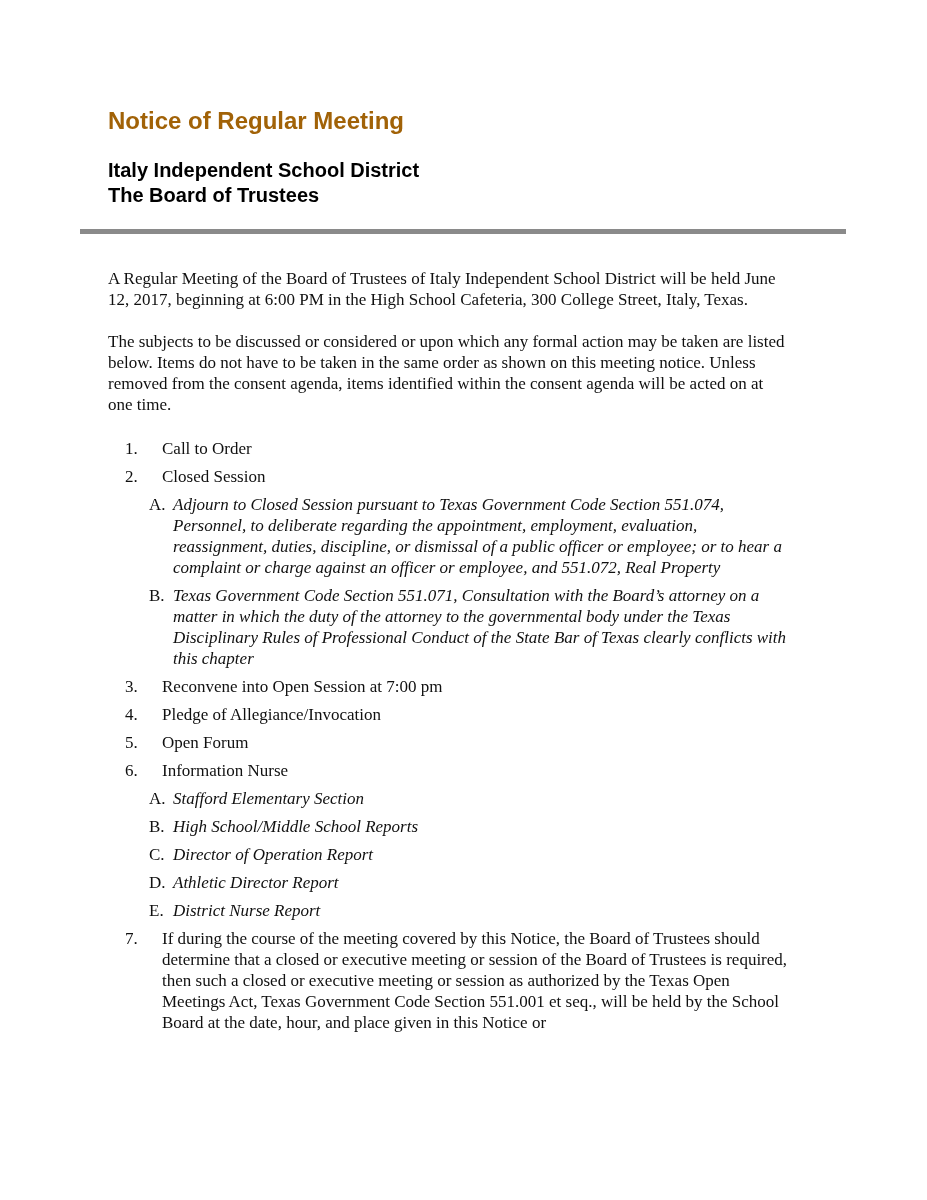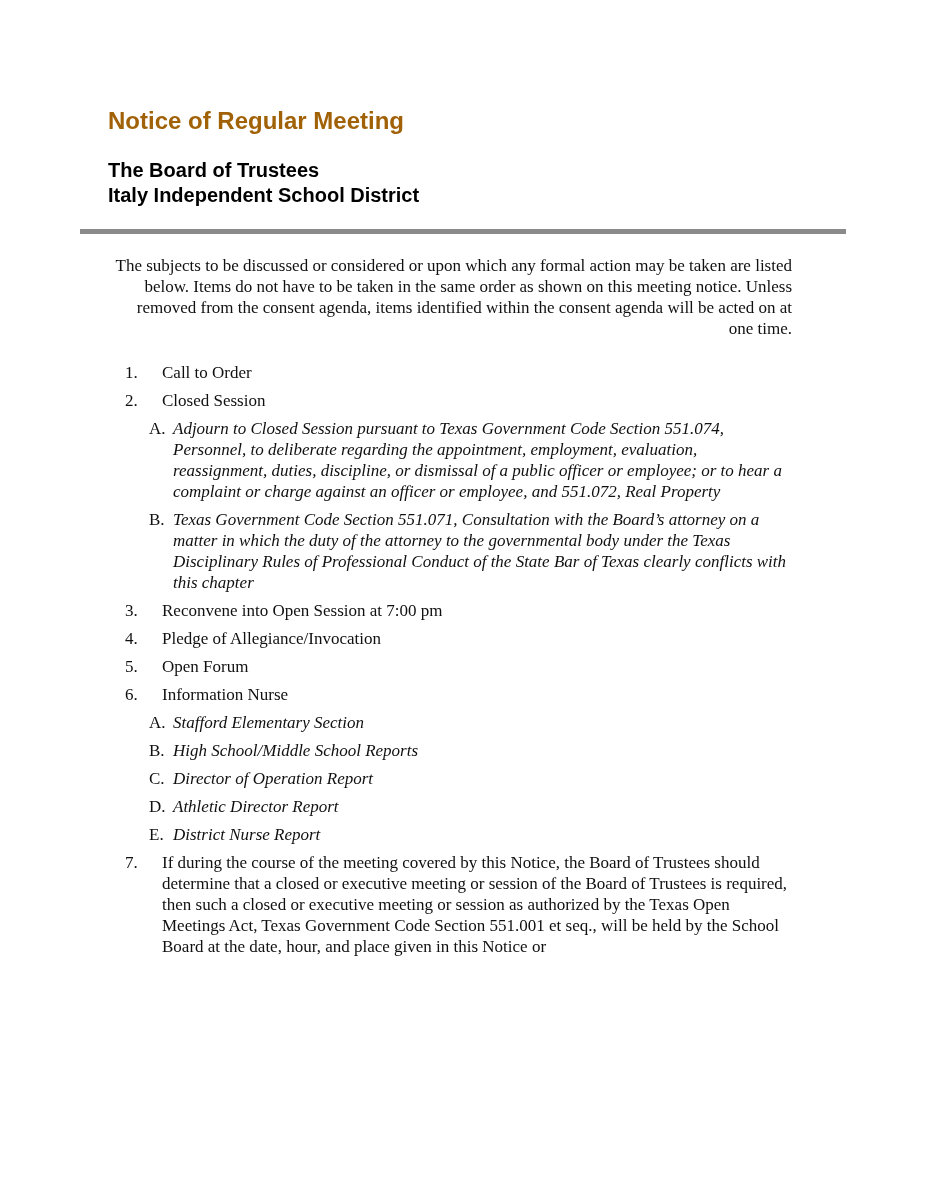--- a/index.html
+++ b/index.html
@@ -47,21 +47,21 @@
     background: #8a8a8a;
     border: none;
   }
   .body-text {
     font-family: "Liberation Serif", "DejaVu Serif", serif;
     font-size: 17px;
     line-height: 21px;
     color: #101010;
   }
   .para-1 { margin-top: 34px; }
-  .para-2 { margin-top: 21px; text-align: right; }
+  .para-2 { margin-top: 21px; }
   .agenda {
     margin-top: 23px;
   }
   .agenda-item {
     display: flex;
     margin-top: 7px;
   }
   .agenda-item .marker {
     flex: 0 0 auto;
     width: 25px;
@@ -90,26 +90,27 @@
 </style>
 </head>
 <body>
 
 <div class="page">
   <div class="content">
 
     <h1 class="doc-title">Notice of Regular Meeting</h1>
 
     <div class="doc-subtitle">
+      <div>Italy Independent School District</div>
       <div>The Board of Trustees</div>
-      <div>Italy Independent School District</div>
     </div>
 
     <hr class="divider">
 
+    <p class="body-text para-1">A Regular Meeting of the Board of Trustees of Italy Independent School District will be held June 12, 2017, beginning at 6:00 PM in the High School Cafeteria, 300 College Street, Italy, Texas.</p>
 
     <p class="body-text para-2">The subjects to be discussed or considered or upon which any formal action may be taken are listed below. Items do not have to be taken in the same order as shown on this meeting notice. Unless removed from the consent agenda, items identified within the consent agenda will be acted on at one time.</p>
 
     <div class="agenda body-text">
 
       <div class="agenda-item">
         <span class="marker">1.</span>
         <span class="text">Call to Order</span>
       </div>
 

